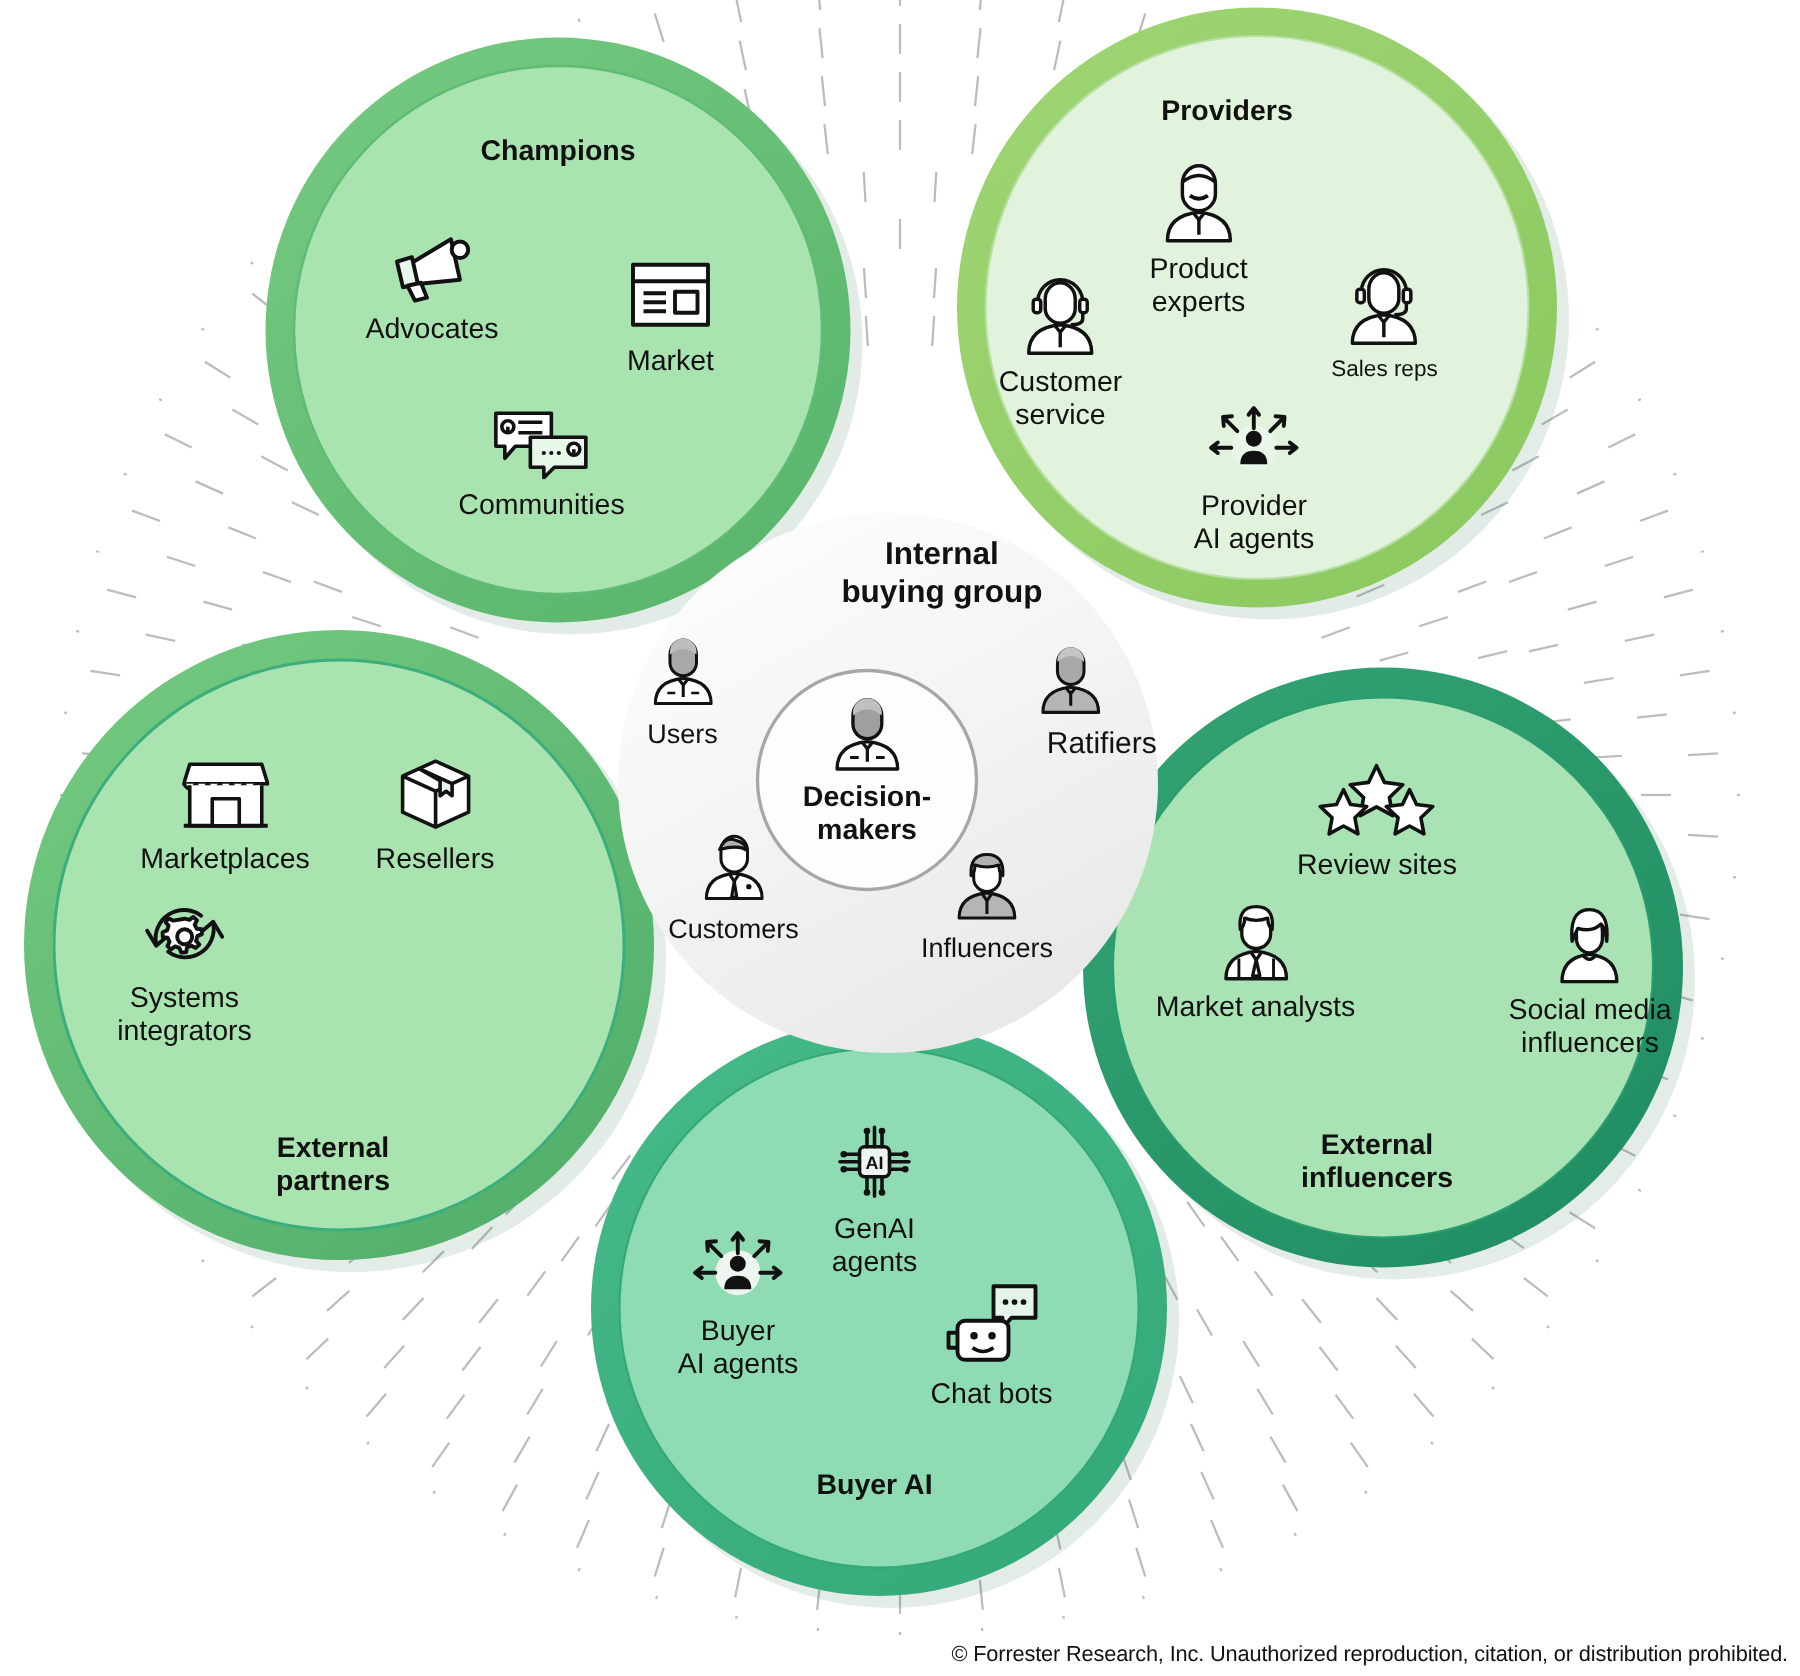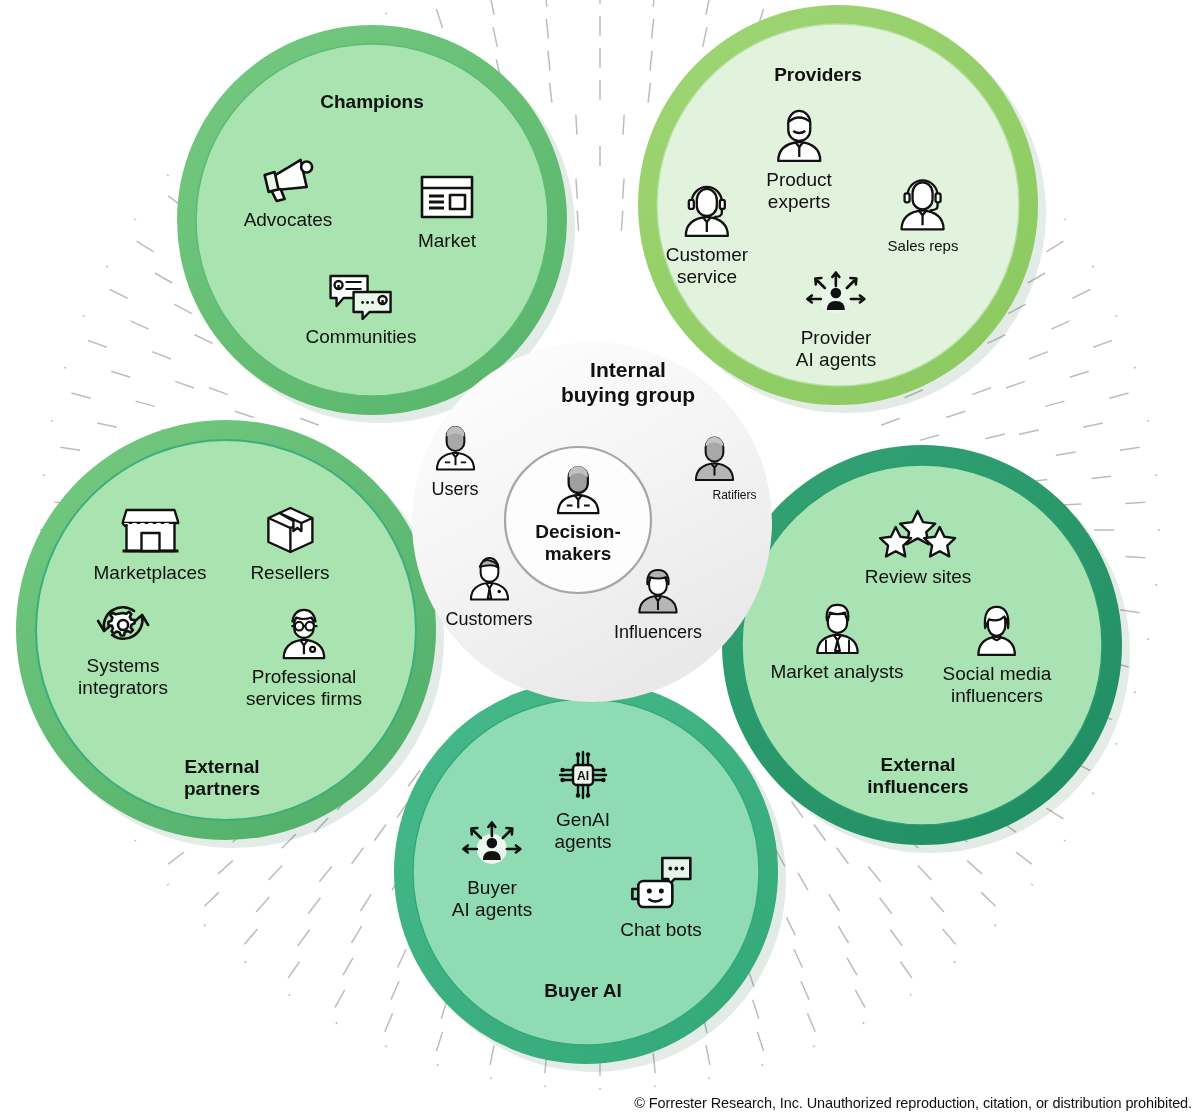--- a/index.html
+++ b/index.html
@@ -750,21 +750,21 @@
 
   <div class="node" style="left:714px;top:467px;">
     <span class="ico">
       <svg width="46" height="52" viewBox="0 0 52 56" fill="none" stroke="#111" stroke-width="2.3" stroke-linejoin="round">
         <path d="M16 17 a10 11 0 0 1 20 0 v6 a10 10 0 0 1 -20 0 Z" fill="#a8a8a8"></path>
         <path d="M16 16 q10 -9 20 0 v-1 a10 10 0 0 0 -20 0 Z" fill="#c4c4c4" stroke="none"></path>
         <path d="M5 54 q0 -17 21 -19 q21 2 21 19 Z" fill="#b5b5b5"></path>
         <path d="M22 35 l4 5 l4 -5 M26 40 v9"></path>
       </svg>
     </span>
-    <span class="cap" style="font-size:12px;margin-left:41px;">Ratifiers</span>
+    <span class="cap" style="font-size:20px;margin-left:41px;">Ratifiers</span>
   </div>
 
   <div class="node" style="left:489px;top:590px;">
     <span class="ico">
       <svg width="46" height="52" viewBox="0 0 52 56" fill="none" stroke="#111" stroke-width="2.3" stroke-linejoin="round">
         <path d="M16 18 a10 11 0 0 1 20 0 v6 a10 10 0 0 1 -20 0 Z" fill="#fff"></path>
         <path d="M15 17 q4 -10 12 -7 q8 2 9 8 q-6 -5 -21 -1 Z" fill="#b0b0b0" stroke="#111"></path>
         <path d="M5 54 q0 -17 21 -19 q21 2 21 19 Z" fill="#fff"></path>
         <path d="M22 35 l4 6 l4 -6"></path>
         <path d="M26 41 l-2 12 h4 Z" fill="#a8a8a8"></path>
@@ -836,36 +836,20 @@
         <path d="M50 19 a19 19 0 0 1 -30 19"></path>
         <path d="M56 28 L50 18 L43 24"></path>
         <path d="M31 16 l3.2 .8 2.6 -2 2.4 2.3 -1.5 2.9 1.4 2.7 3.2 .3 .2 3.3 -3 1.3 -.9 3.2 2.2 2.4 -2.4 2.3 -2.9 -1.5 -3 1.2 -.5 3.2 -3.3 .1 -1.2 -3 -3.1 -1 -2.5 2.1 -2.4 -2.3 1.4 -2.9 -1.3 -2.8 -3.2 -.3 -.1 -3.3 3 -1.2 1 -3.1 -2.1 -2.5 2.3 -2.4 2.9 1.5 Z" fill="#fff"></path>
         <circle cx="31" cy="28" r="5" fill="#fff"></circle>
       </svg>
     </span>
     <span class="cap" style="font-size:19px;">Systems
 integrators</span>
   </div>
 
-  <div class="node" style="left:304px;top:658px;">
-    <span class="ico">
-      <svg width="52" height="54" viewBox="0 0 52 56" fill="none" stroke="#111" stroke-width="2.3" stroke-linejoin="round">
-        <path d="M16 18 a10 11 0 0 1 20 0 v5 a10 10 0 0 1 -20 0 Z" fill="#fff"></path>
-        <path d="M14 16 q2 -12 12 -12 q10 0 12 12 q-3 0 -4 -4 q-9 3 -16 0 q-1 4 -4 4 Z" fill="#fff"></path>
-        <circle cx="21" cy="21" r="4.4" fill="#fff"></circle>
-        <circle cx="32" cy="21" r="4.4" fill="#fff"></circle>
-        <path d="M25.4 21 h2.2 M16.6 21 H13 M36.4 21 H40"></path>
-        <path d="M5 54 q0 -17 21 -19 q21 2 21 19 Z" fill="#fff"></path>
-        <path d="M22 35 l4 6 l4 -6 M26 41 v9"></path>
-        <circle cx="35" cy="45" r="2.6" fill="#fff"></circle>
-      </svg>
-    </span>
-    <span class="cap" style="font-size:19px;">Professional
-services firms</span>
-  </div>
 
   <div class="lbl title" style="left:918px;top:776px;font-size:19px;">External
 influencers</div>
 
   <div class="node" style="left:837px;top:642px;">
     <span class="ico">
       <svg width="50" height="54" viewBox="0 0 52 56" fill="none" stroke="#111" stroke-width="2.3" stroke-linejoin="round">
         <path d="M16 18 a10 11 0 0 1 20 0 v5 a10 10 0 0 1 -20 0 Z" fill="#fff"></path>
         <path d="M15 20 q-2 -16 11 -16 q13 0 11 16 q-3 -3 -3 -8 q-8 3 -16 0 q0 5 -3 8 Z" fill="#fff"></path>
         <path d="M5 54 q0 -17 21 -19 q21 2 21 19 Z" fill="#fff"></path>
@@ -881,21 +865,21 @@
     <span class="ico">
       <svg width="78" height="52" viewBox="0 0 78 52" fill="none" stroke="#111" stroke-width="2.4" stroke-linejoin="round">
         <path d="M39 3 l5.3 11.1 12.2 1.6 -8.9 8.5 2.2 12.1 -10.8 -5.9 -10.8 5.9 2.2 -12.1 -8.9 -8.5 12.2 -1.6 Z" fill="#fff"></path>
         <path d="M17 19 l4.7 9.8 10.8 1.4 -7.9 7.5 2 10.7 -9.6 -5.2 -9.6 5.2 2 -10.7 -7.9 -7.5 10.8 -1.4 Z" fill="#fff"></path>
         <path d="M61 19 l4.7 9.8 10.8 1.4 -7.9 7.5 2 10.7 -9.6 -5.2 -9.6 5.2 2 -10.7 -7.9 -7.5 10.8 -1.4 Z" fill="#fff"></path>
       </svg>
     </span>
     <span class="cap" style="font-size:19px;">Review sites</span>
   </div>
 
-  <div class="node" style="left:997px;top:655px;">
+  <div class="node" style="left:1060px;top:655px;">
     <span class="ico">
       <svg width="50" height="54" viewBox="0 0 52 56" fill="none" stroke="#111" stroke-width="2.3" stroke-linejoin="round">
         <path d="M17 19 a9 11 0 0 1 18 0 v5 a9 10 0 0 1 -18 0 Z" fill="#fff"></path>
         <path d="M14 26 q-2 -22 12 -22 q14 0 12 22 q-1 -9 -4 -12 q-6 6 -16 3 q-2 4 -4 9 Z" fill="#fff"></path>
         <path d="M7 54 q0 -17 19 -19 q19 2 19 19 Z" fill="#fff"></path>
         <path d="M21 35 q5 7 10 0"></path>
       </svg>
     </span>
     <span class="cap" style="font-size:19px;">Social media
 influencers</span>

